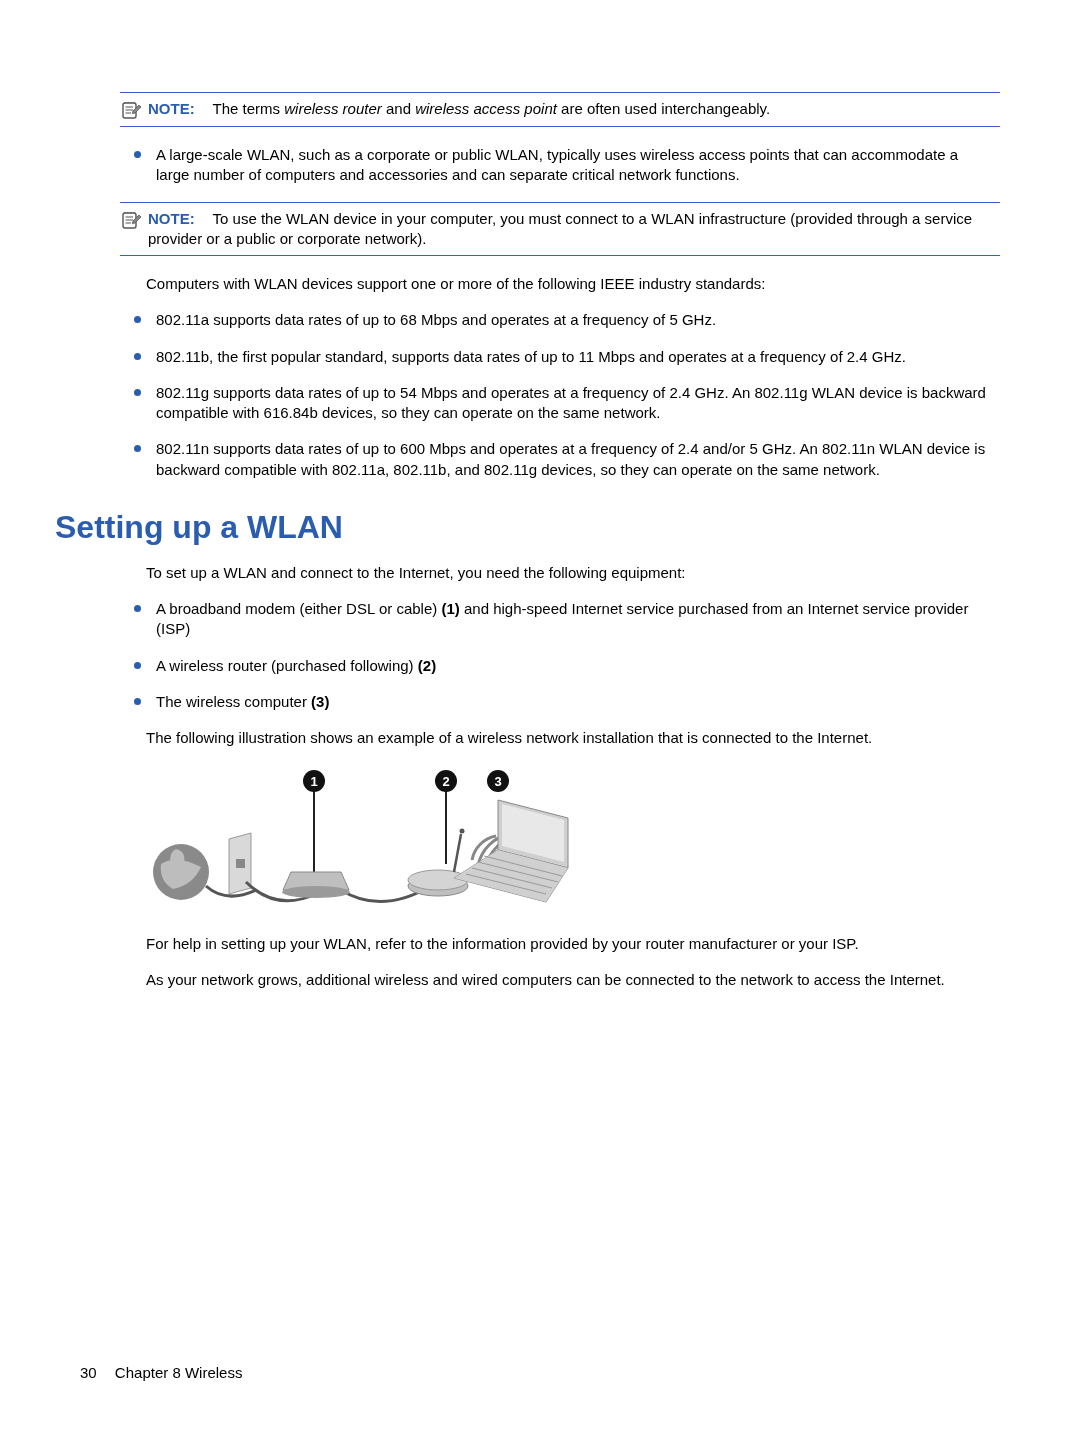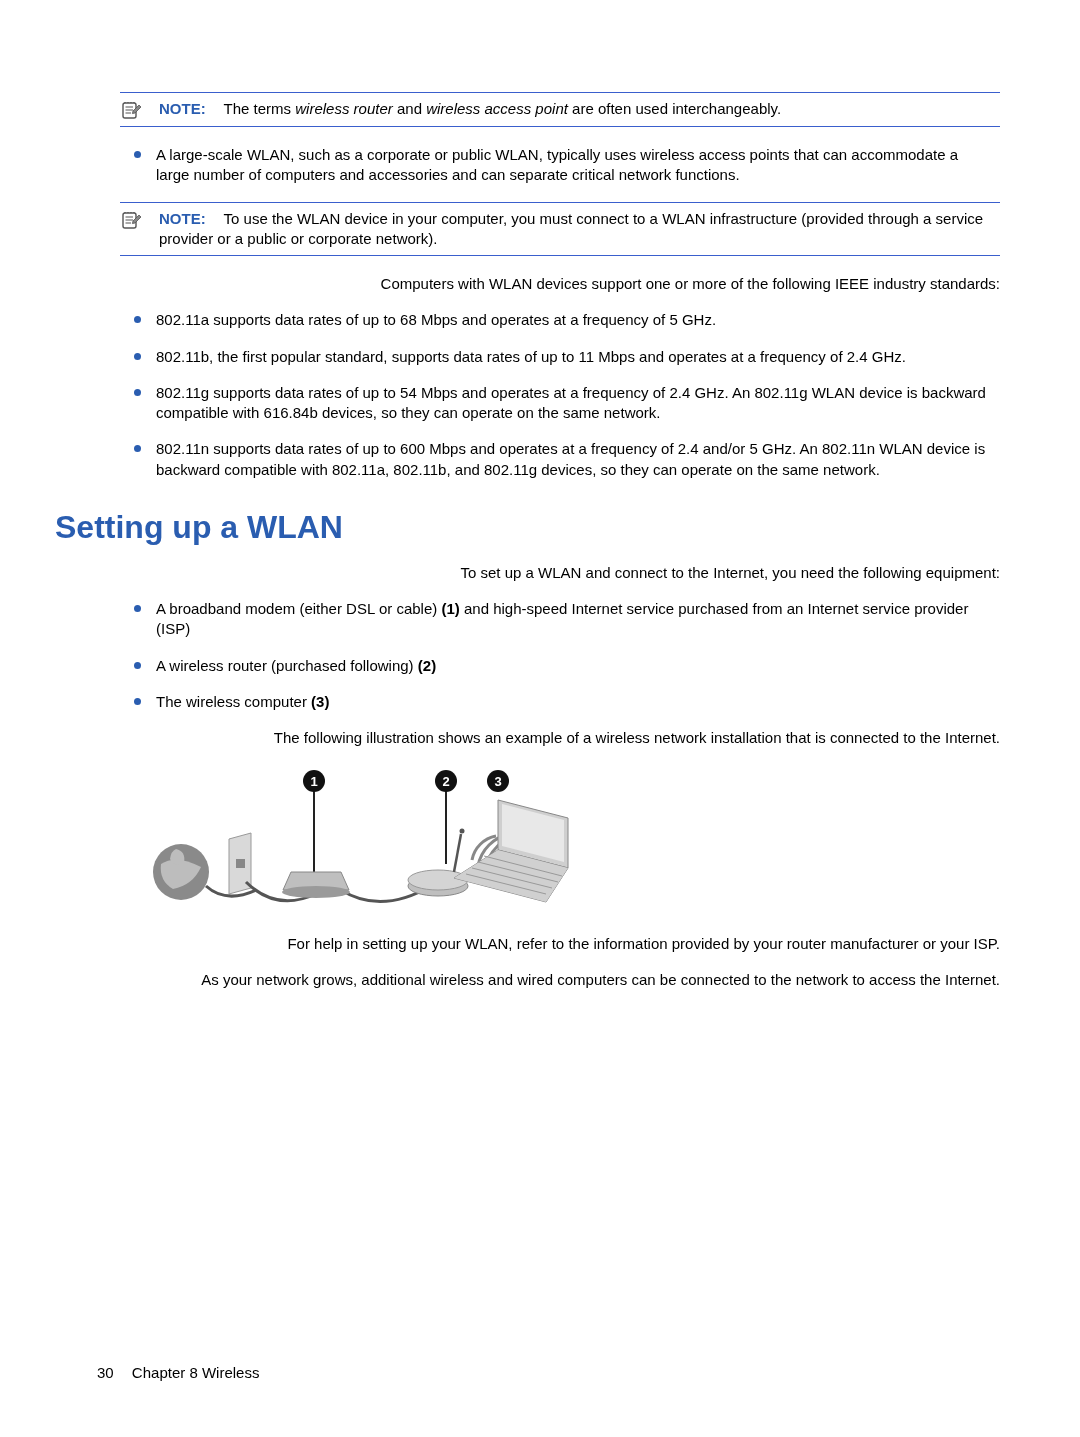--- a/index.html
+++ b/index.html
@@ -20,21 +20,21 @@
   }
   .content {
     margin-left: 40px;
   }
   .note-block {
     border-top: 1px solid #3a5fcd;
     border-bottom: 1px solid #3a5fcd;
     padding: 6px 0 6px 0;
     display: flex;
     align-items: flex-start;
-    gap: 17px;
+    gap: 6px;
     margin-bottom: 18px;
   }
   .note-icon {
     flex: 0 0 auto;
     margin-top: 1px;
   }
   .note-icon svg { display:block; }
   .note-label {
     color: #2a5db0;
     font-weight: bold;
@@ -62,35 +62,34 @@
     width: 7px;
     height: 7px;
     background: #2a5db0;
     border-radius: 50%;
   }
   .body-indent {
     margin-left: 26px;
   }
   p.para {
     margin: 12px 0 16px 26px;
-    text-align: right;
   }
   h2.section-heading {
     color: #2a5db0;
     font-size: 32px;
     font-weight: bold;
     margin: 26px 0 14px -65px;
   }
   .illustration {
     margin: 14px 0 14px 26px;
   }
   .footer {
     position: absolute;
     bottom: 54px;
-    left: 97px;
+    left: 80px;
     font-size: 15px;
   }
   .footer .page-num { padding-right: 14px; }
   .bold-inline { font-weight: bold; }
 </style>
 </head>
 <body>
 
 <div class="page">
   <div class="content">

